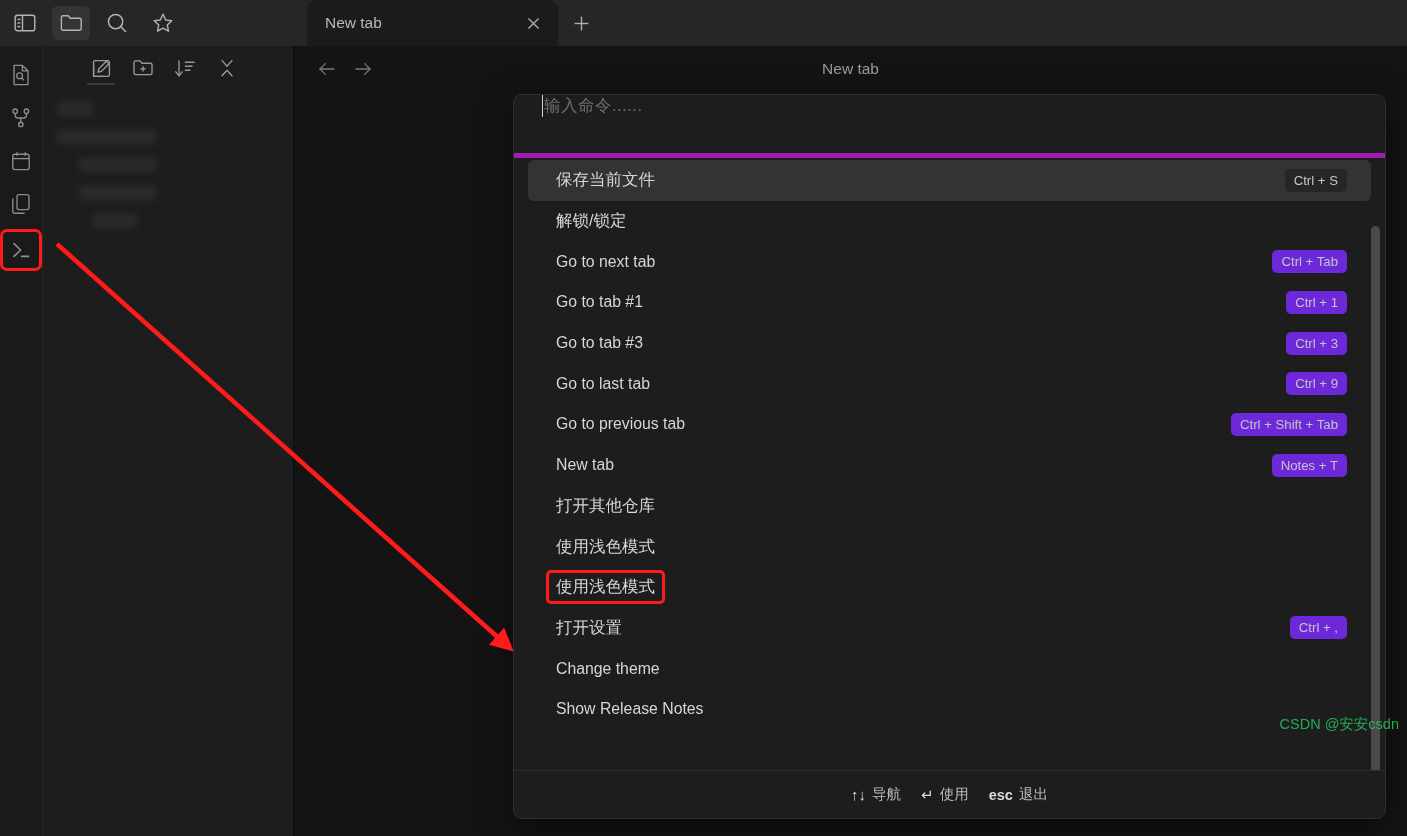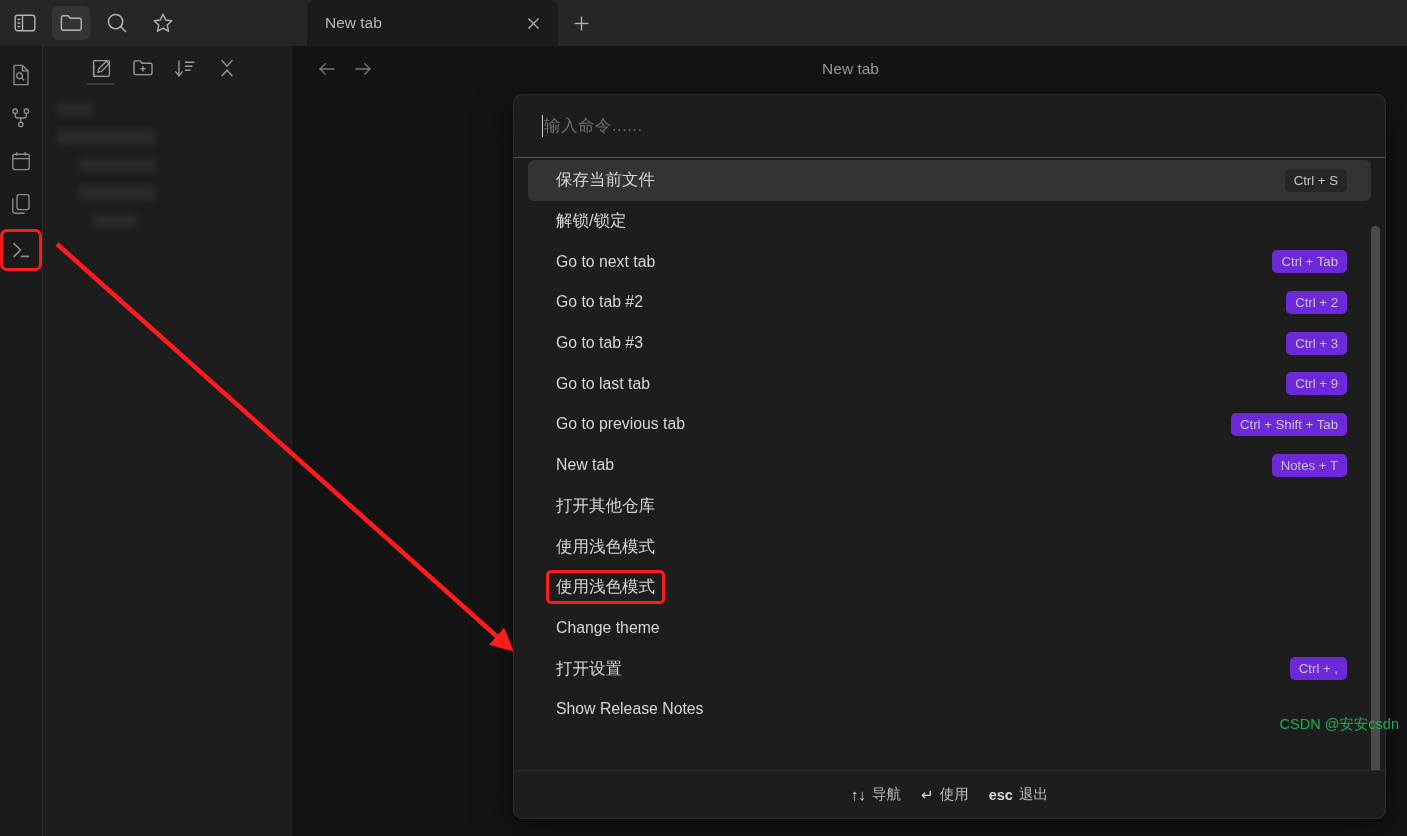--- a/index.html
+++ b/index.html
@@ -114,23 +114,23 @@
     position: absolute; left: 513px; top: 94px;
     width: 873px; height: 725px;
     background: #1d1d1d;
     border: 1px solid #2e2e2e;
     border-radius: 9px;
     overflow: hidden;
     display: flex; flex-direction: column;
     box-shadow: 0 10px 36px rgba(0,0,0,.55);
   }
   .palette-input-row {
-    height: 63px; display: flex; align-items: center;
+    height: 63px; display: flex; 
     padding: 0 0 0 28px;
-    border-bottom: 1px solid #a21caf;
+    border-bottom: 5px solid #a21caf;
     position: relative;
   }
   .caret {
     width: 1px; height: 22px; background: #cfcfcf; margin-right: 1px;
   }
   .palette-placeholder {
     color: #6e6e6e; font-size: 16.5px; letter-spacing: .5px;
   }
   .palette-list {
     flex: 1; position: relative; overflow: hidden; padding-top: 2px;
@@ -352,25 +352,25 @@
 
       <div class="cmd-row">
         <span class="cmd-label cjk">解锁/锁定</span>
       </div>
 
       <div class="cmd-row">
         <span class="cmd-label">Go to next tab</span>
         <span class="cmd-key">Ctrl + Tab</span>
       </div>
 
-
-      <div class="cmd-row">
-        <span class="cmd-label">Go to tab #2</span>
-        <span class="cmd-key">Ctrl + 2</span>
-      </div>
+      <div class="cmd-row">
+        <span class="cmd-label">Go to tab #1</span>
+        <span class="cmd-key">Ctrl + 1</span>
+      </div>
+
 
       <div class="cmd-row">
         <span class="cmd-label">Go to tab #3</span>
         <span class="cmd-key">Ctrl + 3</span>
       </div>
 
       <div class="cmd-row">
         <span class="cmd-label">Go to last tab</span>
         <span class="cmd-key">Ctrl + 9</span>
       </div>
@@ -391,26 +391,26 @@
 
       <div class="cmd-row">
         <span class="cmd-label cjk">使用浅色模式</span>
       </div>
 
       <div class="cmd-row boxed">
         <span class="cmd-label cjk">使用浅色模式</span>
       </div>
 
       <div class="cmd-row">
-        <span class="cmd-label">Change theme</span>
-      </div>
-
-      <div class="cmd-row">
         <span class="cmd-label cjk">打开设置</span>
         <span class="cmd-key">Ctrl + ,</span>
+      </div>
+
+      <div class="cmd-row">
+        <span class="cmd-label">Change theme</span>
       </div>
 
       <div class="cmd-row">
         <span class="cmd-label">Show Release Notes</span>
       </div>
 
       <div class="palette-scrollbar"></div>
     </div>
 
     <div class="palette-footer">

